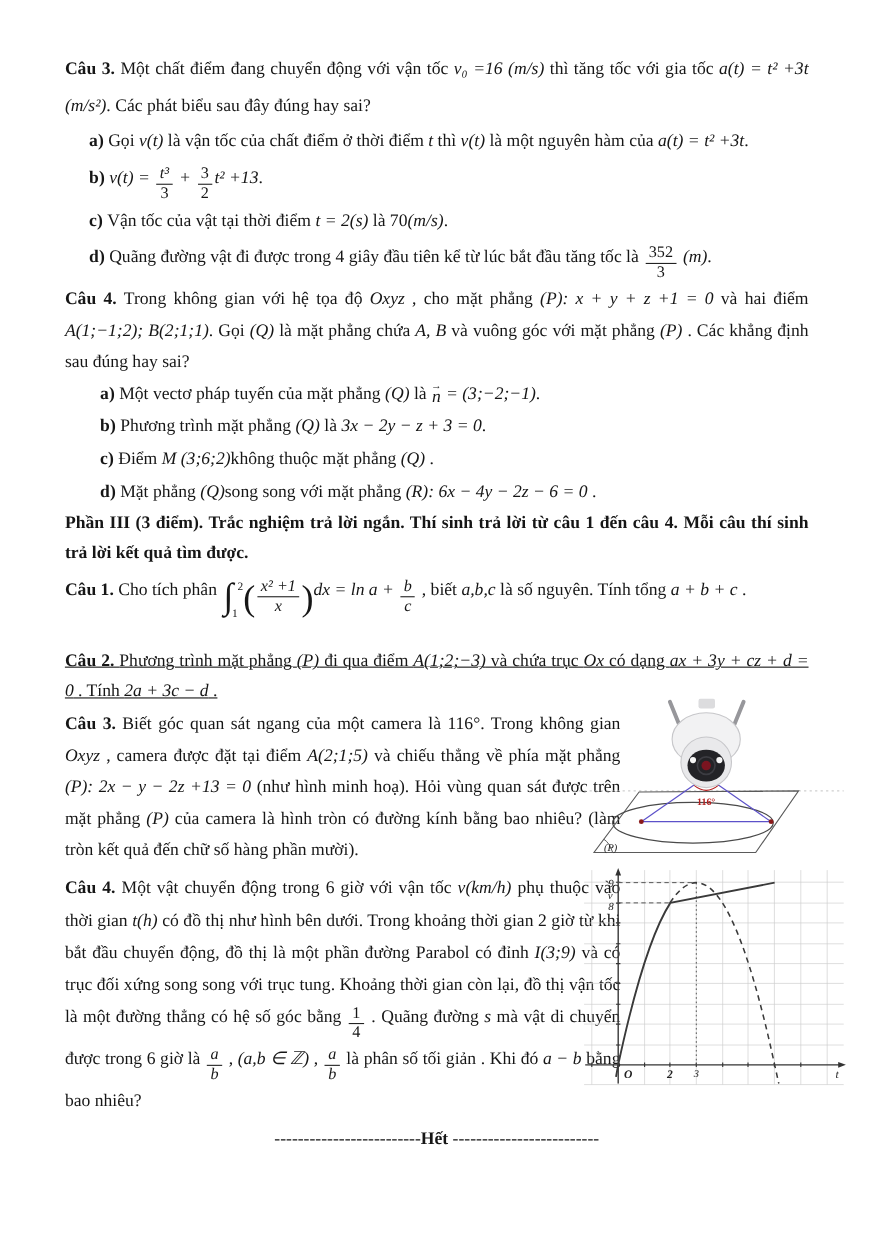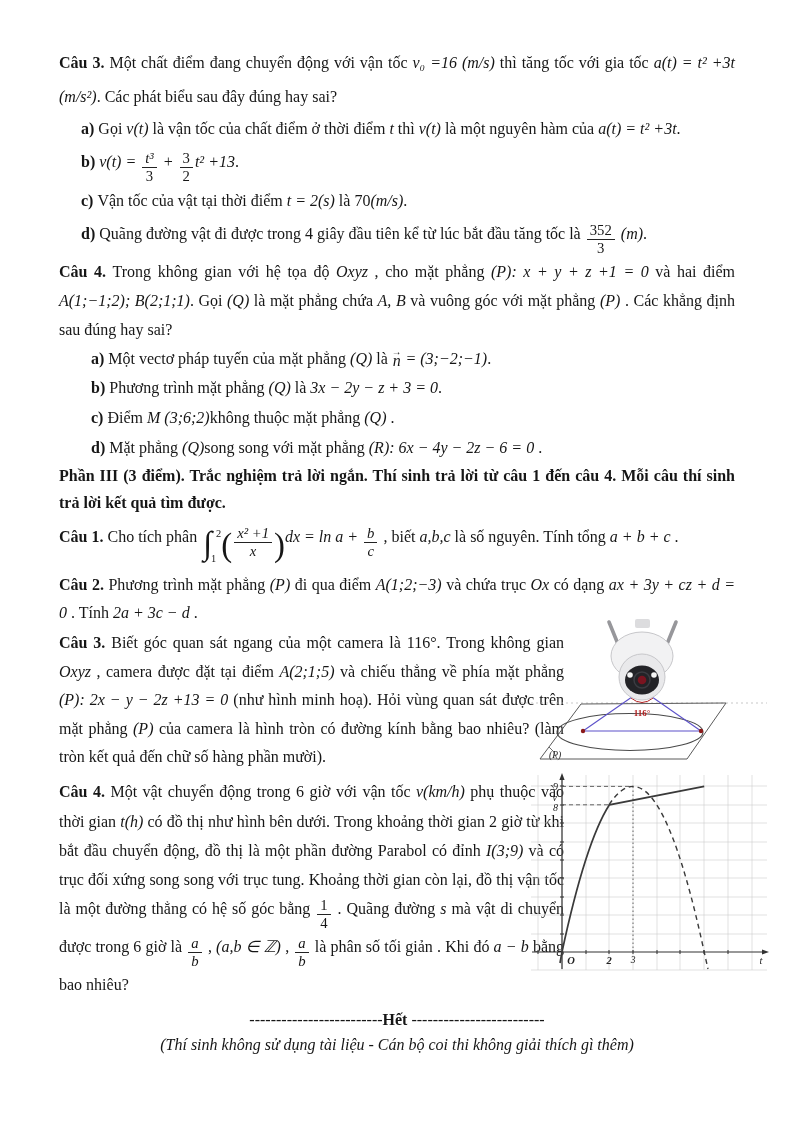--- a/index.html
+++ b/index.html
@@ -16,21 +16,21 @@
   }
   p{margin:0;text-align:justify;}
   .seg-b{font-weight:700;}
   .seg-m,.seg-i{font-style:italic;}
   .q3intro{line-height:2.1;}
   .item{margin-left:22px;line-height:2.05;}
   .q4intro{line-height:1.82;}
   .item2{margin-left:32px;line-height:1.85;}
   .heading{line-height:1.7;font-weight:700;}
   .c1{line-height:2.55;}
-  .c2{line-height:1.75;margin-top:2px;}
+  .c2{line-height:1.75;margin-top:18px;text-decoration:underline;}
   .narrow{width:505px;font-family:Liberation Serif, serif;}
   .c3txt{line-height:1.78;}
   .c4txt{line-height:1.82;}
   .wrap{position:relative;}
   .wrap-c3{min-height:148px;margin-top:2px;}
   .wrap-c4{min-height:206px;}
   .fig-camera{position:absolute;right:-34px;top:-10px;width:250px;height:150px;margin:0;}
   .fig-graph{position:absolute;right:-36px;top:-6px;width:244px;height:205px;margin:0;}
   
   .frac{display:inline-block;text-align:center;vertical-align:-0.95em;font-size:0.92em;line-height:1.15;padding:0 2px;}
@@ -180,15 +180,14 @@
         <text x="31" y="40" text-anchor="end" font-size="10" font-style="italic" fill="#222">8</text>
         <text x="44" y="193" text-anchor="middle" font-size="10.5" font-style="italic" font-weight="bold" fill="#222">O</text>
         <text x="82" y="193" text-anchor="middle" font-size="10.5" font-style="italic" font-weight="bold" fill="#222">2</text>
         <text x="106" y="192" text-anchor="middle" font-size="9.5" font-style="italic" fill="#222">3</text>
         <text x="234" y="193" text-anchor="middle" font-size="10.5" font-style="italic" fill="#222">t</text>
       </svg>
     </figure>
   </div>
 
   <p class="het">-------------------------<span class="seg-b">Hết </span>-------------------------</p>
-  <p class="note"><span class="seg-i">(Thí sinh không sử dụng tài liệu - Cán bộ coi thi không giải thích gì thêm)</span></p>
 
 </div>
 
 </body></html>

